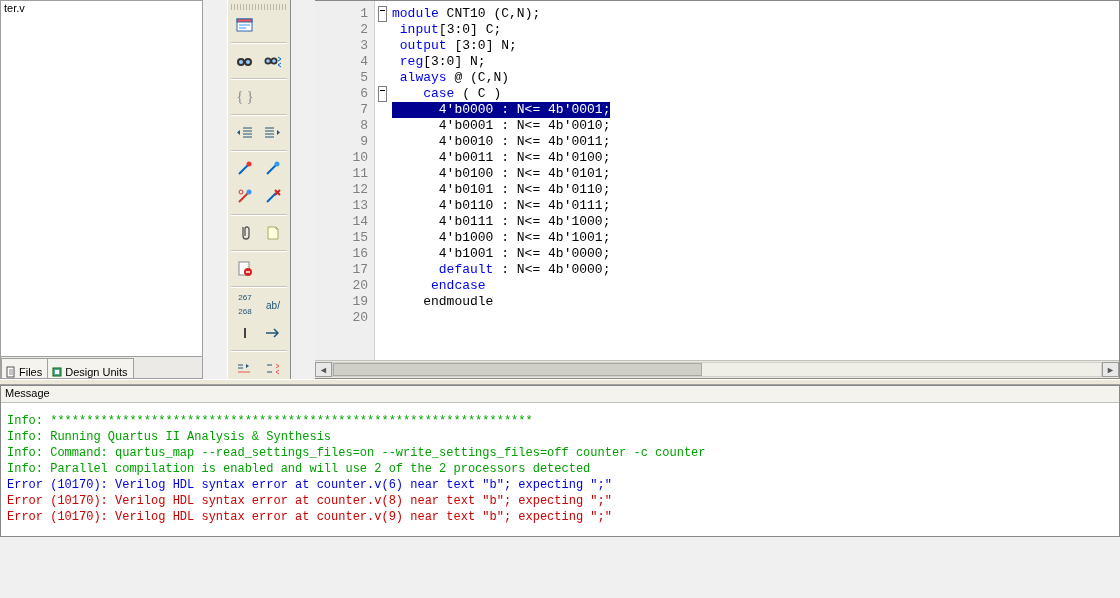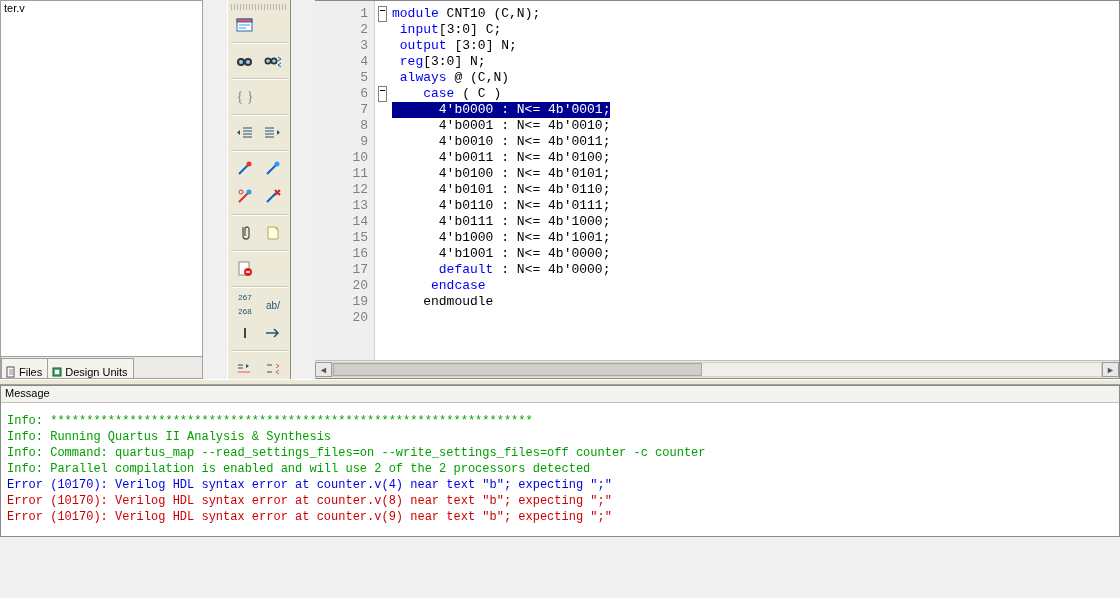--- a/index.html
+++ b/index.html
@@ -377,17 +377,17 @@
 
 <div class="splitter-h"></div>
 
 <div class="msg-panel">
   <div class="msg-header">Message</div>
   <div class="msg-body" id="msgbody">
       <div class="info">Info: *******************************************************************</div>
       <div class="info">Info: Running Quartus II Analysis &amp; Synthesis</div>
       <div class="info">Info: Command: quartus_map --read_settings_files=on --write_settings_files=off counter -c counter</div>
       <div class="info">Info: Parallel compilation is enabled and will use 2 of the 2 processors detected</div>
-      <div class="err-blue">Error (10170): Verilog HDL syntax error at counter.v(4) near text "b";  expecting ";"</div>
+      <div class="err-blue">Error (10170): Verilog HDL syntax error at counter.v(6) near text "b";  expecting ";"</div>
       <div class="err-red">Error (10170): Verilog HDL syntax error at counter.v(8) near text "b";  expecting ";"</div>
       <div class="err-red">Error (10170): Verilog HDL syntax error at counter.v(9) near text "b";  expecting ";"</div>
     </div>
 </div>
 
 </body></html>

